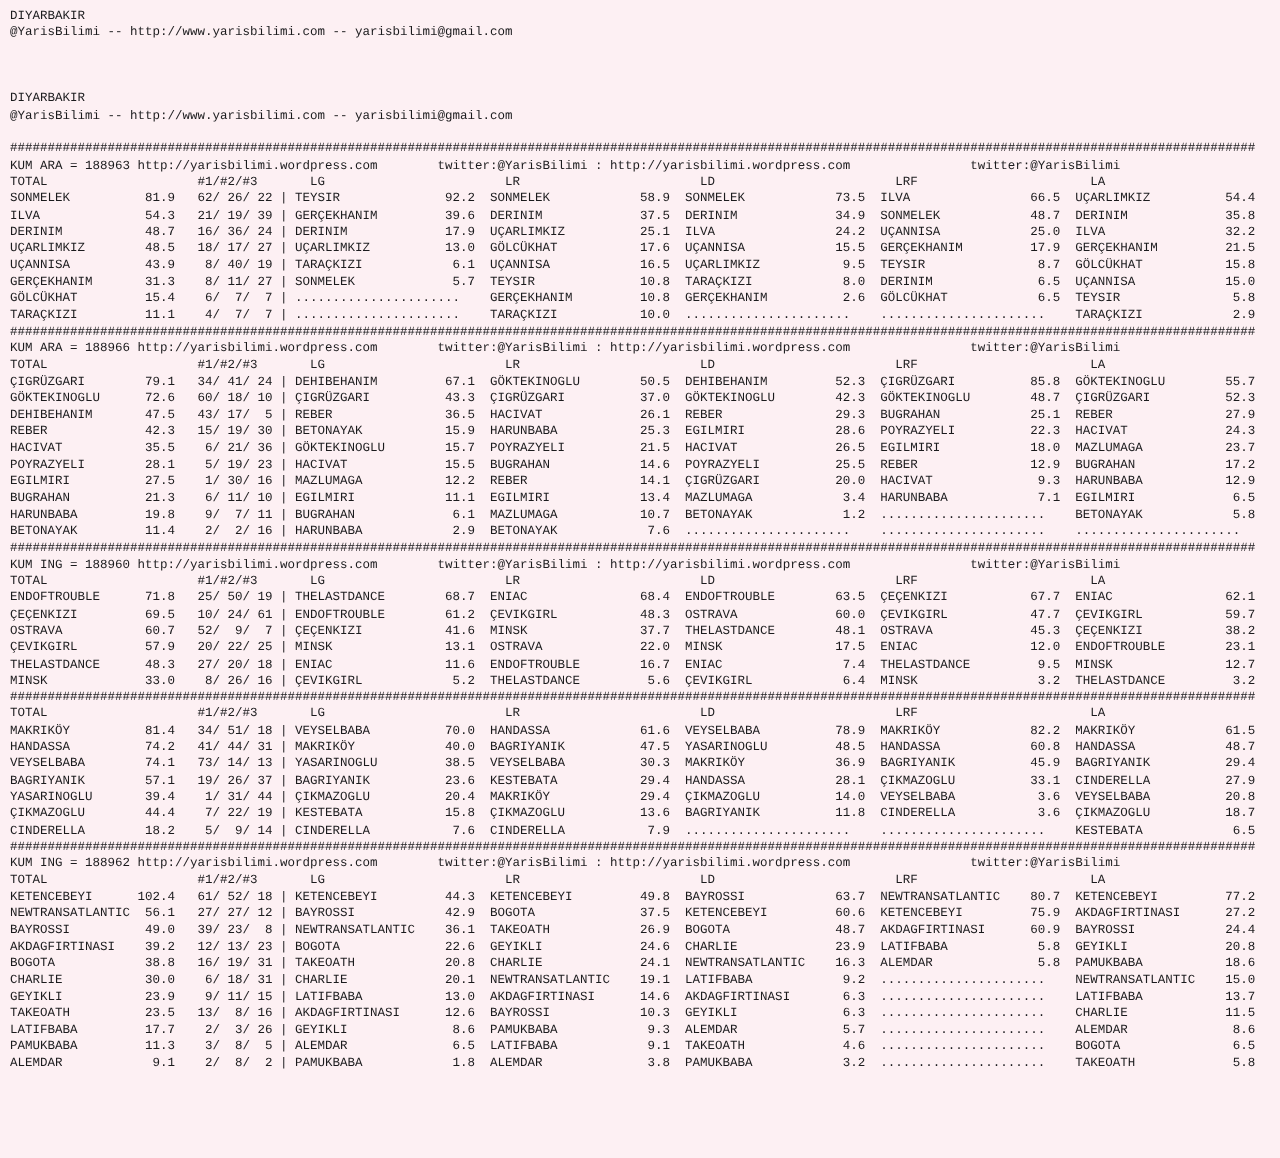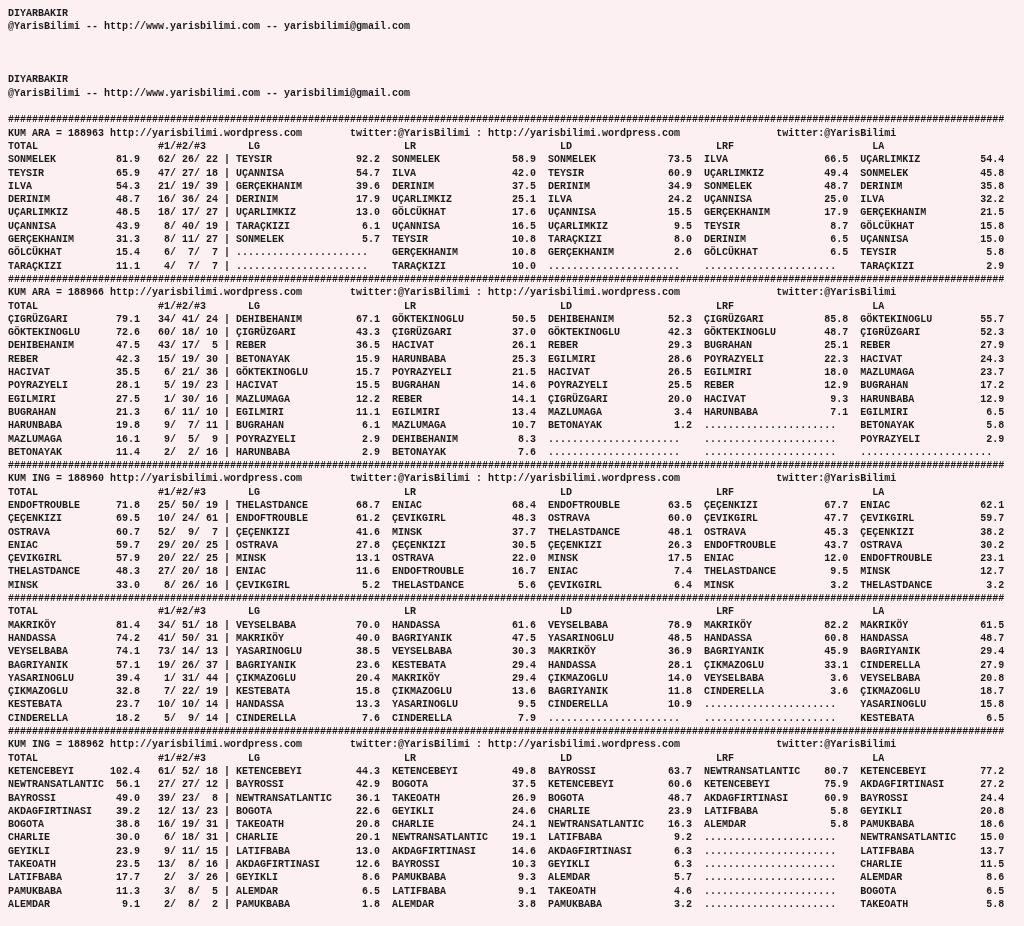--- a/index.html
+++ b/index.html
@@ -1,21 +1,21 @@
 <!DOCTYPE html>
 <html><head>
 <meta charset="utf-8">
 <style>
   html, body { margin: 0; padding: 0; }
   body {
     width: 1024px; height: 926px;
     background: #fdf0f3;
     overflow: hidden;
   }
-  .wrap { padding: 7px 16px 0 8px; font-weight: bold; }
+  .wrap { padding: 7px 16px 0 8px; }
   pre.ln {
     margin: 0;
     font-family: "Liberation Mono", "DejaVu Sans Mono", monospace;
     font-size: 10px;
     line-height: 13.3px;
     min-height: 13.3px;
     color: #1b1b1d;
     white-space: pre;
   }
   .gap3 { height: 39.9px; }
@@ -37,21 +37,20 @@
     <pre class="ln">@YarisBilimi -- http://www.yarisbilimi.com -- yarisbilimi@gmail.com</pre>
   </div>
   <div class="gap1"></div>
 
   <div id="sections">
       <div>
         <pre class="ln">######################################################################################################################################################################</pre>
         <pre class="ln">KUM ARA = 188963 http://yarisbilimi.wordpress.com        twitter:@YarisBilimi : http://yarisbilimi.wordpress.com                twitter:@YarisBilimi</pre>
         <pre class="ln">TOTAL                    #1/#2/#3       LG                        LR                        LD                        LRF                       LA</pre>
         <pre class="ln">SONMELEK          81.9   62/ 26/ 22 | TEYSIR              92.2  SONMELEK            58.9  SONMELEK            73.5  ILVA                66.5  UÇARLIMKIZ          54.4</pre>
-        <pre class="ln">TEYSIR            65.9   47/ 27/ 18 | UÇANNISA            54.7  ILVA                42.0  TEYSIR              60.9  UÇARLIMKIZ          49.4  SONMELEK            45.8</pre>
         <pre class="ln">ILVA              54.3   21/ 19/ 39 | GERÇEKHANIM         39.6  DERINIM             37.5  DERINIM             34.9  SONMELEK            48.7  DERINIM             35.8</pre>
         <pre class="ln">DERINIM           48.7   16/ 36/ 24 | DERINIM             17.9  UÇARLIMKIZ          25.1  ILVA                24.2  UÇANNISA            25.0  ILVA                32.2</pre>
         <pre class="ln">UÇARLIMKIZ        48.5   18/ 17/ 27 | UÇARLIMKIZ          13.0  GÖLCÜKHAT           17.6  UÇANNISA            15.5  GERÇEKHANIM         17.9  GERÇEKHANIM         21.5</pre>
         <pre class="ln">UÇANNISA          43.9    8/ 40/ 19 | TARAÇKIZI            6.1  UÇANNISA            16.5  UÇARLIMKIZ           9.5  TEYSIR               8.7  GÖLCÜKHAT           15.8</pre>
         <pre class="ln">GERÇEKHANIM       31.3    8/ 11/ 27 | SONMELEK             5.7  TEYSIR              10.8  TARAÇKIZI            8.0  DERINIM              6.5  UÇANNISA            15.0</pre>
         <pre class="ln">GÖLCÜKHAT         15.4    6/  7/  7 | ......................    GERÇEKHANIM         10.8  GERÇEKHANIM          2.6  GÖLCÜKHAT            6.5  TEYSIR               5.8</pre>
         <pre class="ln">TARAÇKIZI         11.1    4/  7/  7 | ......................    TARAÇKIZI           10.0  ......................    ......................    TARAÇKIZI            2.9</pre>
       </div>
       <div>
         <pre class="ln">######################################################################################################################################################################</pre>
@@ -59,45 +58,42 @@
         <pre class="ln">TOTAL                    #1/#2/#3       LG                        LR                        LD                        LRF                       LA</pre>
         <pre class="ln">ÇIGRÜZGARI        79.1   34/ 41/ 24 | DEHIBEHANIM         67.1  GÖKTEKINOGLU        50.5  DEHIBEHANIM         52.3  ÇIGRÜZGARI          85.8  GÖKTEKINOGLU        55.7</pre>
         <pre class="ln">GÖKTEKINOGLU      72.6   60/ 18/ 10 | ÇIGRÜZGARI          43.3  ÇIGRÜZGARI          37.0  GÖKTEKINOGLU        42.3  GÖKTEKINOGLU        48.7  ÇIGRÜZGARI          52.3</pre>
         <pre class="ln">DEHIBEHANIM       47.5   43/ 17/  5 | REBER               36.5  HACIVAT             26.1  REBER               29.3  BUGRAHAN            25.1  REBER               27.9</pre>
         <pre class="ln">REBER             42.3   15/ 19/ 30 | BETONAYAK           15.9  HARUNBABA           25.3  EGILMIRI            28.6  POYRAZYELI          22.3  HACIVAT             24.3</pre>
         <pre class="ln">HACIVAT           35.5    6/ 21/ 36 | GÖKTEKINOGLU        15.7  POYRAZYELI          21.5  HACIVAT             26.5  EGILMIRI            18.0  MAZLUMAGA           23.7</pre>
         <pre class="ln">POYRAZYELI        28.1    5/ 19/ 23 | HACIVAT             15.5  BUGRAHAN            14.6  POYRAZYELI          25.5  REBER               12.9  BUGRAHAN            17.2</pre>
         <pre class="ln">EGILMIRI          27.5    1/ 30/ 16 | MAZLUMAGA           12.2  REBER               14.1  ÇIGRÜZGARI          20.0  HACIVAT              9.3  HARUNBABA           12.9</pre>
         <pre class="ln">BUGRAHAN          21.3    6/ 11/ 10 | EGILMIRI            11.1  EGILMIRI            13.4  MAZLUMAGA            3.4  HARUNBABA            7.1  EGILMIRI             6.5</pre>
         <pre class="ln">HARUNBABA         19.8    9/  7/ 11 | BUGRAHAN             6.1  MAZLUMAGA           10.7  BETONAYAK            1.2  ......................    BETONAYAK            5.8</pre>
-        <pre class="ln">MAZLUMAGA         16.1    9/  5/  9 | POYRAZYELI           2.9  DEHIBEHANIM          8.3  ......................    ......................    POYRAZYELI           2.9</pre>
         <pre class="ln">BETONAYAK         11.4    2/  2/ 16 | HARUNBABA            2.9  BETONAYAK            7.6  ......................    ......................    ......................  </pre>
       </div>
       <div>
         <pre class="ln">######################################################################################################################################################################</pre>
         <pre class="ln">KUM ING = 188960 http://yarisbilimi.wordpress.com        twitter:@YarisBilimi : http://yarisbilimi.wordpress.com                twitter:@YarisBilimi</pre>
         <pre class="ln">TOTAL                    #1/#2/#3       LG                        LR                        LD                        LRF                       LA</pre>
         <pre class="ln">ENDOFTROUBLE      71.8   25/ 50/ 19 | THELASTDANCE        68.7  ENIAC               68.4  ENDOFTROUBLE        63.5  ÇEÇENKIZI           67.7  ENIAC               62.1</pre>
         <pre class="ln">ÇEÇENKIZI         69.5   10/ 24/ 61 | ENDOFTROUBLE        61.2  ÇEVIKGIRL           48.3  OSTRAVA             60.0  ÇEVIKGIRL           47.7  ÇEVIKGIRL           59.7</pre>
         <pre class="ln">OSTRAVA           60.7   52/  9/  7 | ÇEÇENKIZI           41.6  MINSK               37.7  THELASTDANCE        48.1  OSTRAVA             45.3  ÇEÇENKIZI           38.2</pre>
-        <pre class="ln">ENIAC             59.7   29/ 20/ 25 | OSTRAVA             27.8  ÇEÇENKIZI           30.5  ÇEÇENKIZI           26.3  ENDOFTROUBLE        43.7  OSTRAVA             30.2</pre>
         <pre class="ln">ÇEVIKGIRL         57.9   20/ 22/ 25 | MINSK               13.1  OSTRAVA             22.0  MINSK               17.5  ENIAC               12.0  ENDOFTROUBLE        23.1</pre>
         <pre class="ln">THELASTDANCE      48.3   27/ 20/ 18 | ENIAC               11.6  ENDOFTROUBLE        16.7  ENIAC                7.4  THELASTDANCE         9.5  MINSK               12.7</pre>
         <pre class="ln">MINSK             33.0    8/ 26/ 16 | ÇEVIKGIRL            5.2  THELASTDANCE         5.6  ÇEVIKGIRL            6.4  MINSK                3.2  THELASTDANCE         3.2</pre>
       </div>
       <div>
         <pre class="ln">######################################################################################################################################################################</pre>
         <pre class="ln">TOTAL                    #1/#2/#3       LG                        LR                        LD                        LRF                       LA</pre>
         <pre class="ln">MAKRIKÖY          81.4   34/ 51/ 18 | VEYSELBABA          70.0  HANDASSA            61.6  VEYSELBABA          78.9  MAKRIKÖY            82.2  MAKRIKÖY            61.5</pre>
-        <pre class="ln">HANDASSA          74.2   41/ 50/ 31 | MAKRIKÖY            40.0  BAGRIYANIK          47.5  YASARINOGLU         48.5  HANDASSA            60.8  HANDASSA            48.7</pre>
+        <pre class="ln">HANDASSA          74.2   41/ 44/ 31 | MAKRIKÖY            40.0  BAGRIYANIK          47.5  YASARINOGLU         48.5  HANDASSA            60.8  HANDASSA            48.7</pre>
         <pre class="ln">VEYSELBABA        74.1   73/ 14/ 13 | YASARINOGLU         38.5  VEYSELBABA          30.3  MAKRIKÖY            36.9  BAGRIYANIK          45.9  BAGRIYANIK          29.4</pre>
         <pre class="ln">BAGRIYANIK        57.1   19/ 26/ 37 | BAGRIYANIK          23.6  KESTEBATA           29.4  HANDASSA            28.1  ÇIKMAZOGLU          33.1  CINDERELLA          27.9</pre>
         <pre class="ln">YASARINOGLU       39.4    1/ 31/ 44 | ÇIKMAZOGLU          20.4  MAKRIKÖY            29.4  ÇIKMAZOGLU          14.0  VEYSELBABA           3.6  VEYSELBABA          20.8</pre>
-        <pre class="ln">ÇIKMAZOGLU        32.8    7/ 22/ 19 | KESTEBATA           15.8  ÇIKMAZOGLU          13.6  BAGRIYANIK          11.8  CINDERELLA           3.6  ÇIKMAZOGLU          18.7</pre>
-        <pre class="ln">KESTEBATA         23.7   10/ 10/ 14 | HANDASSA            13.3  YASARINOGLU          9.5  CINDERELLA          10.9  ......................    YASARINOGLU         15.8</pre>
+        <pre class="ln">ÇIKMAZOGLU        44.4    7/ 22/ 19 | KESTEBATA           15.8  ÇIKMAZOGLU          13.6  BAGRIYANIK          11.8  CINDERELLA           3.6  ÇIKMAZOGLU          18.7</pre>
         <pre class="ln">CINDERELLA        18.2    5/  9/ 14 | CINDERELLA           7.6  CINDERELLA           7.9  ......................    ......................    KESTEBATA            6.5</pre>
       </div>
       <div>
         <pre class="ln">######################################################################################################################################################################</pre>
         <pre class="ln">KUM ING = 188962 http://yarisbilimi.wordpress.com        twitter:@YarisBilimi : http://yarisbilimi.wordpress.com                twitter:@YarisBilimi</pre>
         <pre class="ln">TOTAL                    #1/#2/#3       LG                        LR                        LD                        LRF                       LA</pre>
         <pre class="ln">KETENCEBEYI      102.4   61/ 52/ 18 | KETENCEBEYI         44.3  KETENCEBEYI         49.8  BAYROSSI            63.7  NEWTRANSATLANTIC    80.7  KETENCEBEYI         77.2</pre>
         <pre class="ln">NEWTRANSATLANTIC  56.1   27/ 27/ 12 | BAYROSSI            42.9  BOGOTA              37.5  KETENCEBEYI         60.6  KETENCEBEYI         75.9  AKDAGFIRTINASI      27.2</pre>
         <pre class="ln">BAYROSSI          49.0   39/ 23/  8 | NEWTRANSATLANTIC    36.1  TAKEOATH            26.9  BOGOTA              48.7  AKDAGFIRTINASI      60.9  BAYROSSI            24.4</pre>
         <pre class="ln">AKDAGFIRTINASI    39.2   12/ 13/ 23 | BOGOTA              22.6  GEYIKLI             24.6  CHARLIE             23.9  LATIFBABA            5.8  GEYIKLI             20.8</pre>

